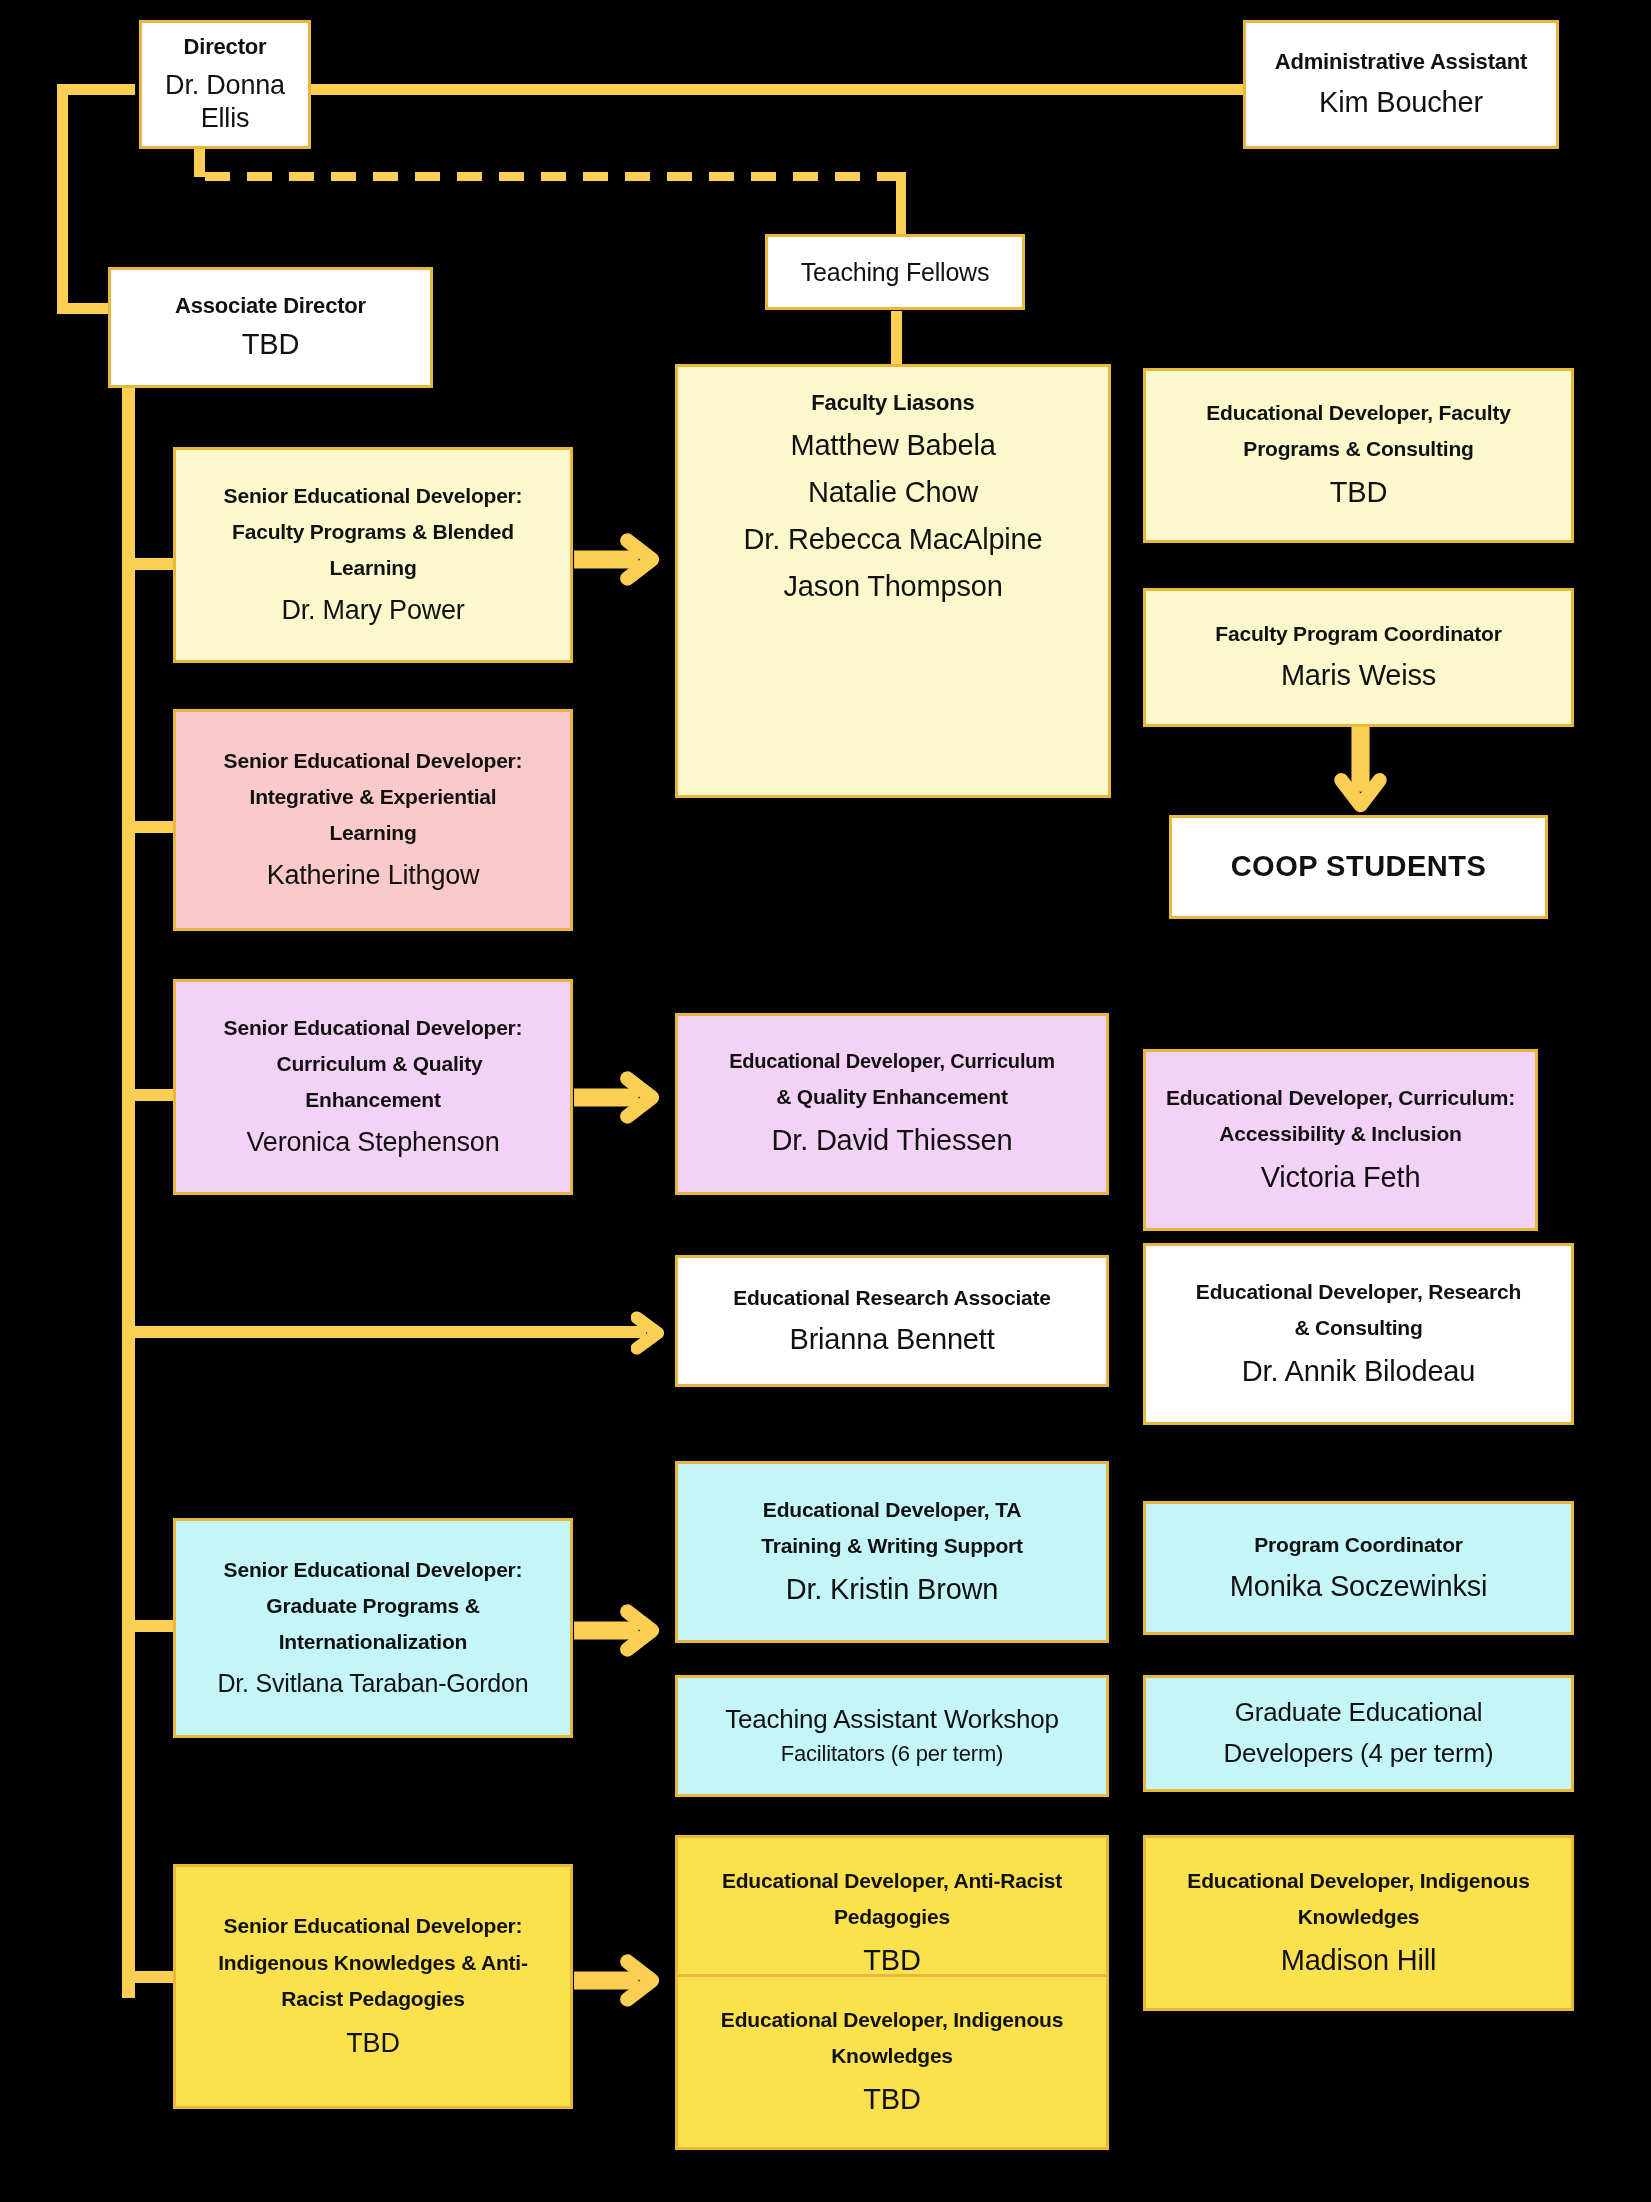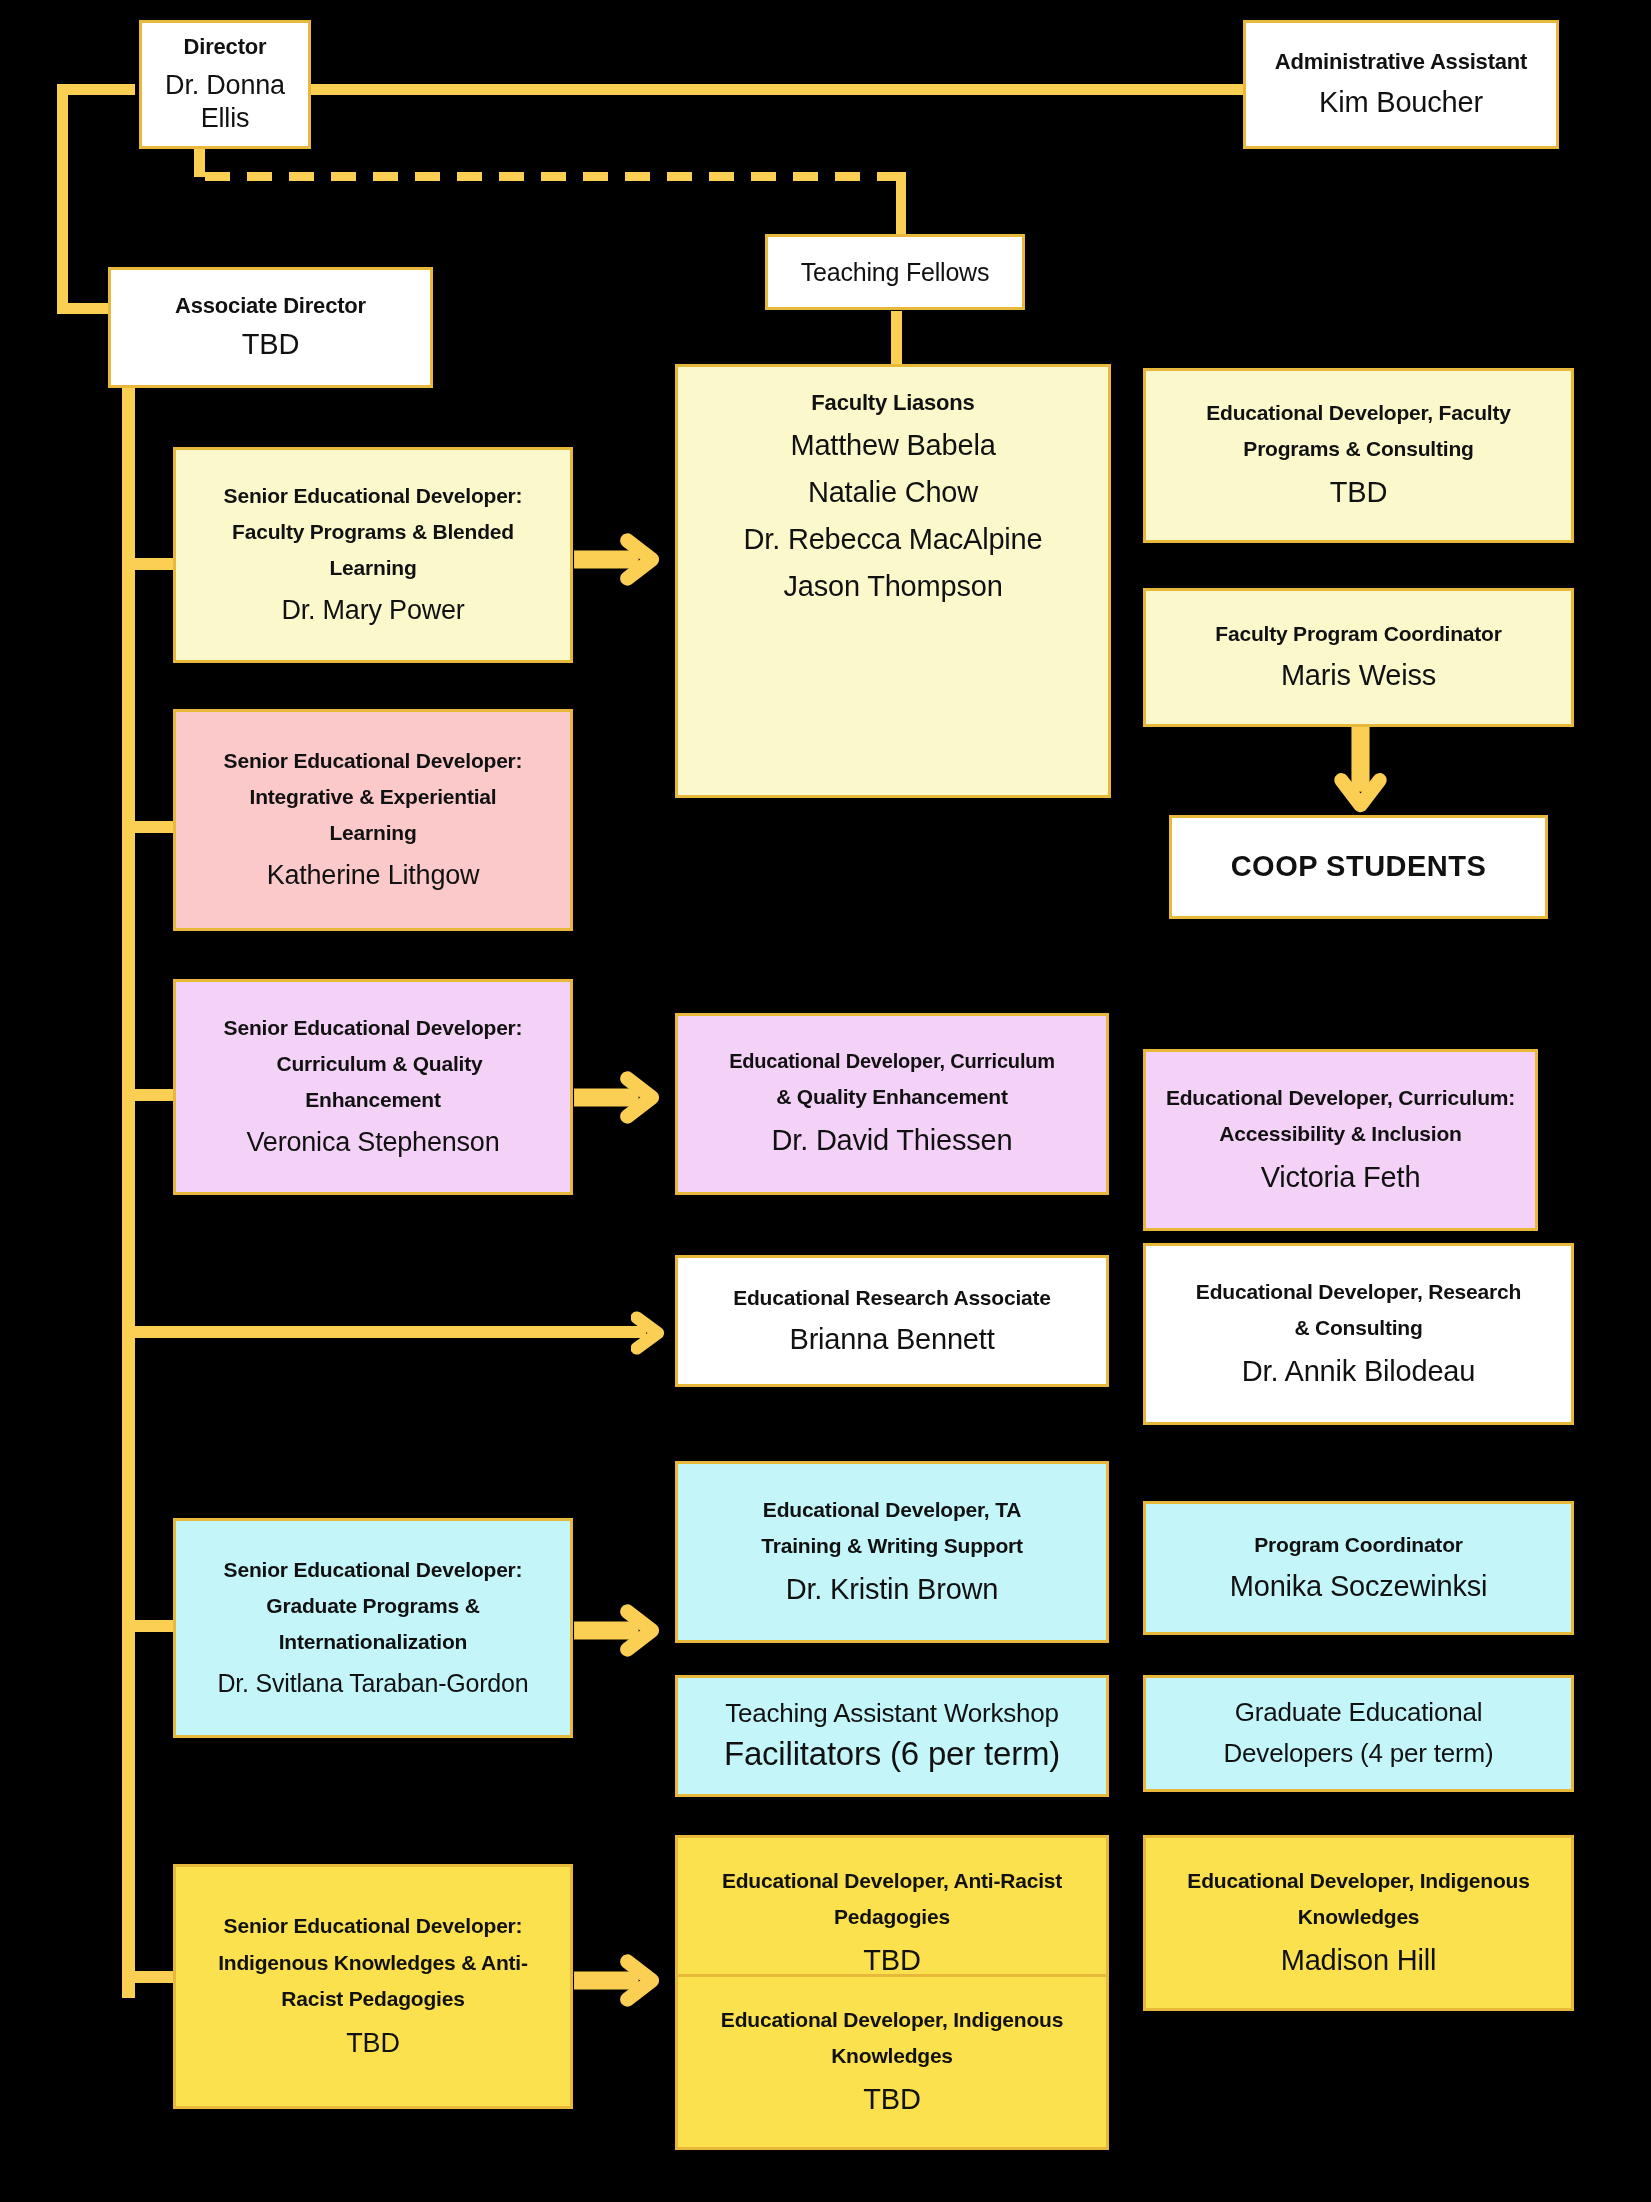--- a/index.html
+++ b/index.html
@@ -195,21 +195,21 @@
     <div class="n" style="font-size:29px;margin-top:13.4px;">Dr. Kristin Brown</div>
   </div>
 
   <div class="box cyan" style="left:1143px;top:1501px;width:431px;height:134px;">
     <div class="t" style="font-size:21px;">Program Coordinator</div>
     <div class="n" style="font-size:29px;margin-top:11.5px;">Monika Soczewinksi</div>
   </div>
 
   <div class="box cyan" style="left:675px;top:1675px;width:434px;height:122px;">
     <div class="n" style="font-size:26px;">Teaching Assistant Workshop</div>
-    <div class="n" style="font-size:33px;margin-top:5px;">Facilitators (6 per term)</div>
+    <div class="n" style="font-size:22px;margin-top:5px;">Facilitators (6 per term)</div>
   </div>
 
   <div class="box cyan" style="left:1143px;top:1675px;width:431px;height:117px;">
     <div class="n" style="font-size:26px;">Graduate Educational</div>
     <div class="n" style="font-size:26px;margin-top:9.6px;">Developers (4 per term)</div>
   </div>
 
   <div class="box gold" style="left:675px;top:1835px;width:434px;height:176px;">
     <div class="t" style="font-size:21px;">Educational Developer, Anti-Racist</div>
     <div class="t" style="font-size:21px;margin-top:10.5px;">Pedagogies</div>

